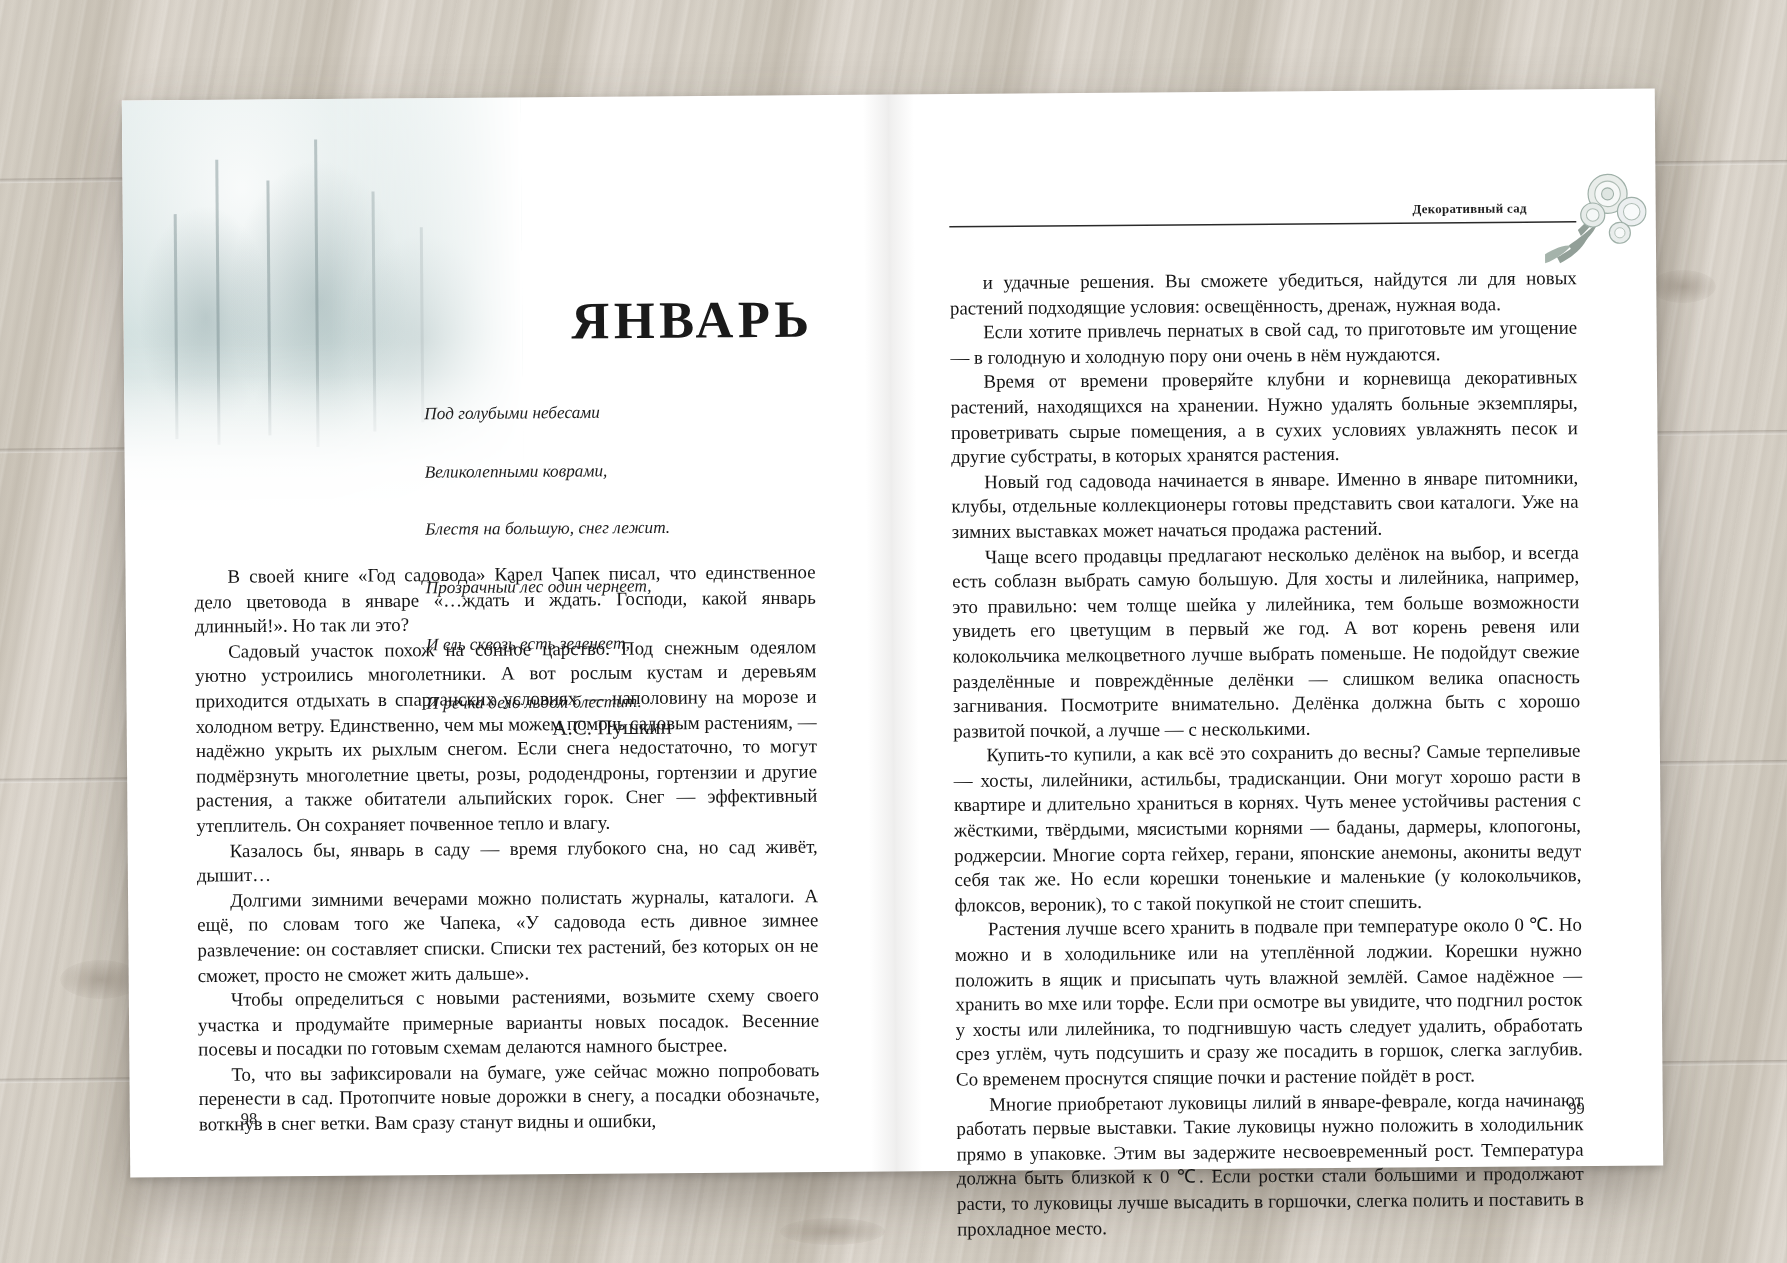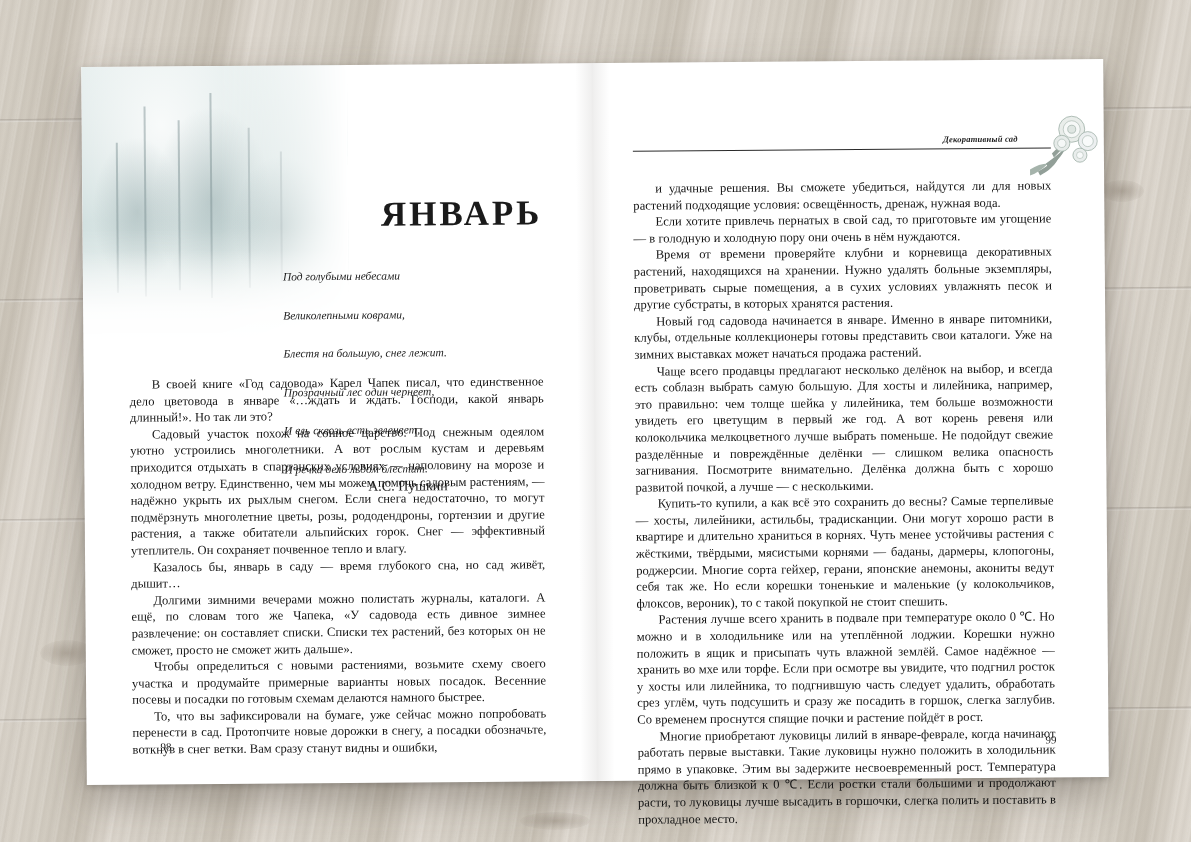--- a/index.html
+++ b/index.html
@@ -172,21 +172,20 @@
     width: 418px;
     height: 0;
     border-top: 1.4px solid #2a2a2a;
   }
   .header-label {
     position: absolute;
     right: 86px;
     top: 74px;
     font-size: 8.6px;
     font-weight: 700;
-    font-style: italic;
     color: #1d1d1d;
     letter-spacing: 0.2px;
   }
   .header-flower {
     position: absolute;
     right: 6px;
     top: 48px;
     width: 86px;
     height: 70px;
   }

